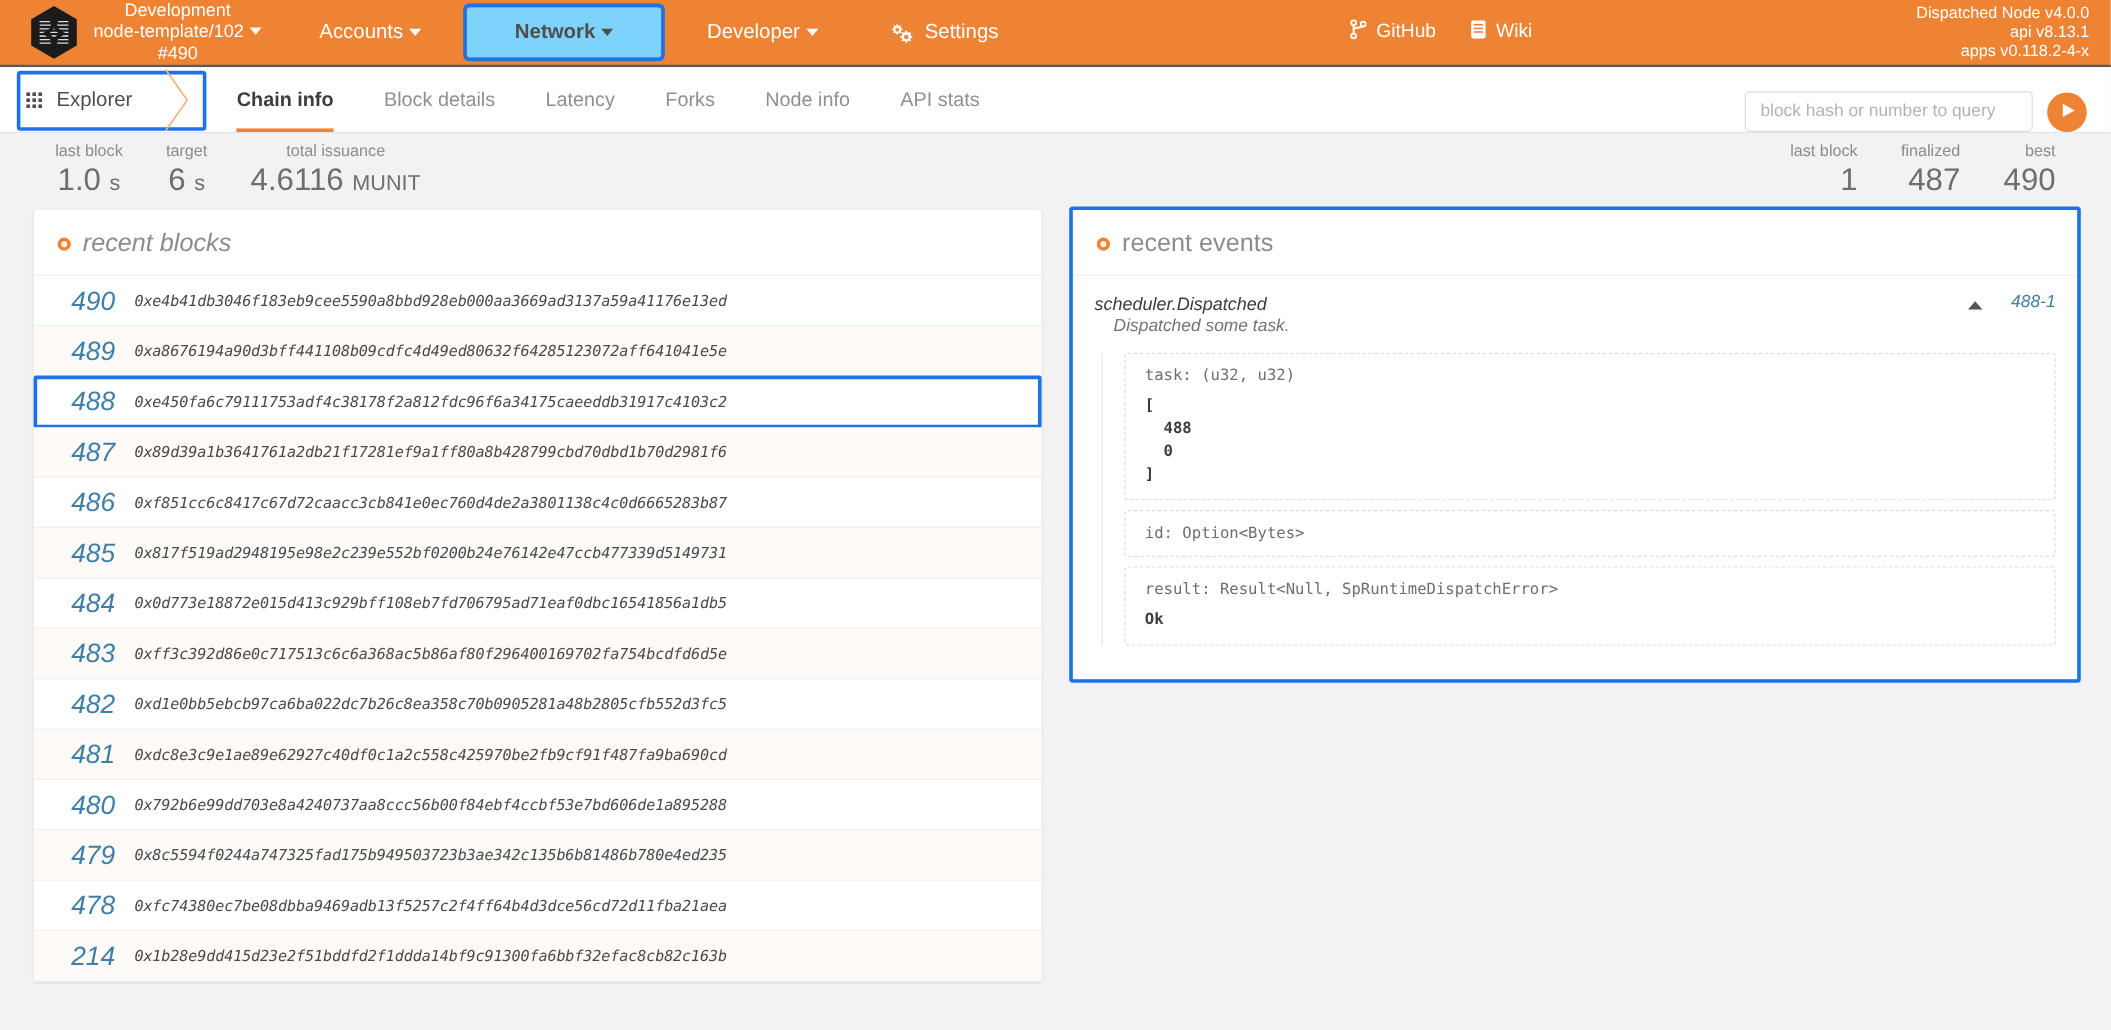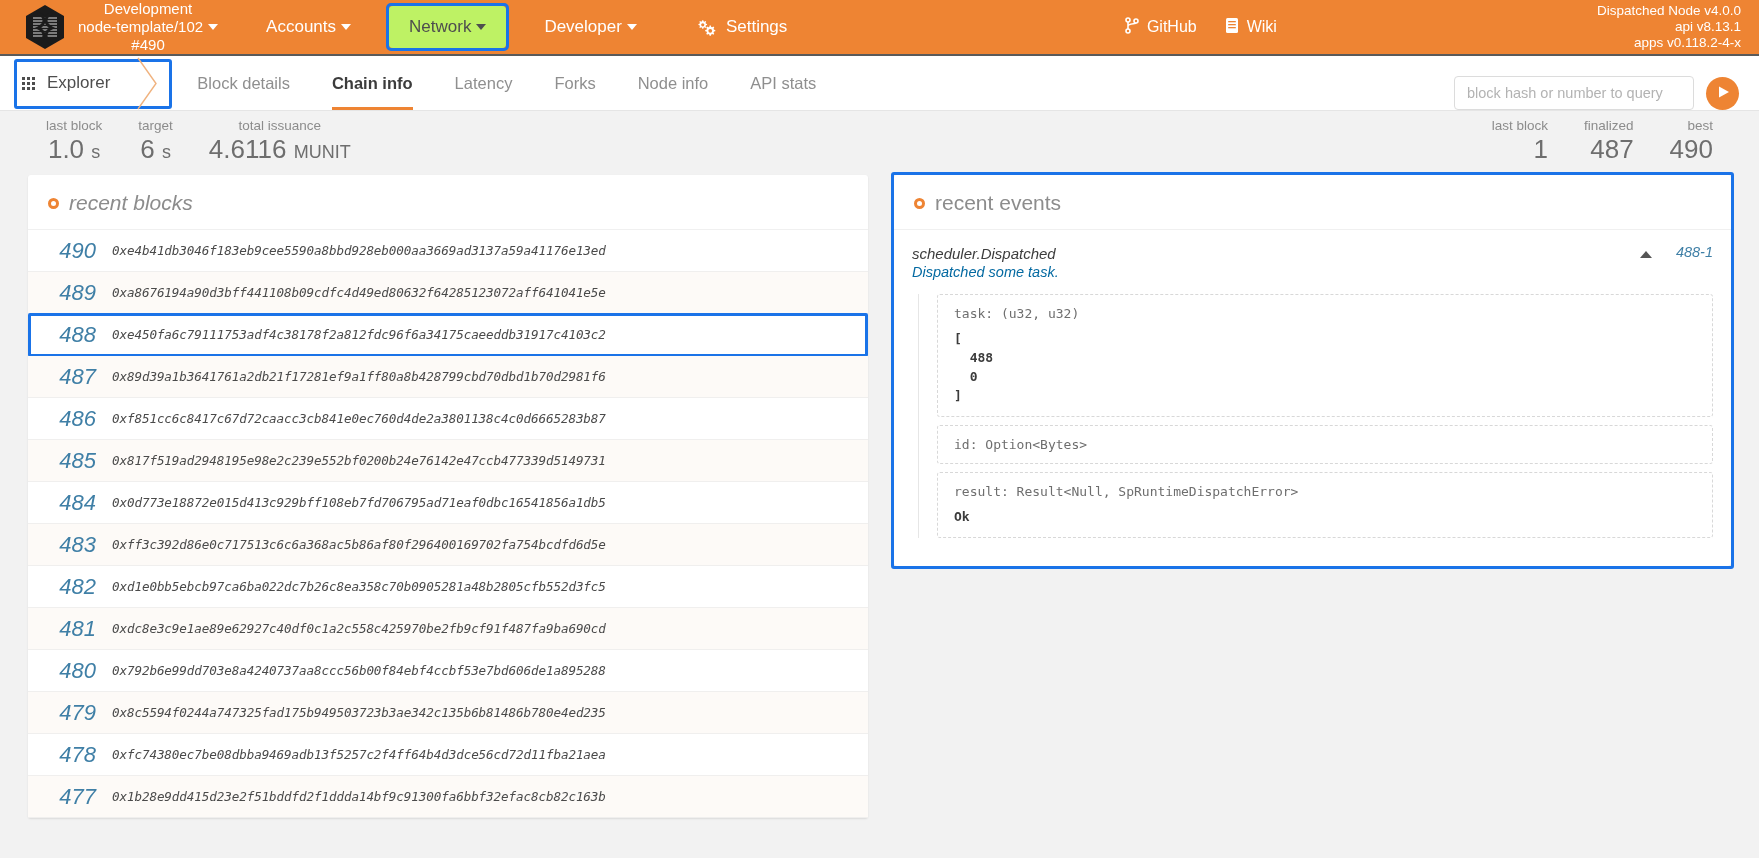--- a/index.html
+++ b/index.html
@@ -59,24 +59,24 @@
     color: #ffffff;
     font-size: 17px;
     padding: 10px 22px;
     display: flex;
     align-items: center;
     white-space: nowrap;
     cursor: pointer;
     border-radius: 4px;
   }
   .nav-item.active {
-    background: #bef264;
+    background: #7dd3fc;
     color: #4e4e4e;
-    font-weight: 400;
-    padding: 11px 20px;
+    font-weight: 700;
+    padding: 11px 40px;
   }
   .nav-item.active .caret { border-top-color: #4e4e4e; }
   .nav-highlight {
     outline: 3px solid #1a73e8;
     border-radius: 2px;
   }
   .nav-item .gear-ico { margin-right: 9px; display:flex; align-items:center;}
 
   .topbar-right {
     margin-left: auto;
@@ -318,22 +318,23 @@
   }
   .event-titles { flex: 1 1 auto; }
   .event-name {
     font-size: 15px;
     color: #3c3c3c;
     font-weight: 400;
     line-height: 19px;
   }
   .event-desc {
     font-size: 14.5px;
-    color: #0369a1;
+    color: #737373;
     line-height: 19px;
+    margin-left: 16px;
   }
   .tri-up {
     width: 0; height: 0;
     border-left: 6px solid transparent;
     border-right: 6px solid transparent;
     border-bottom: 7px solid #555;
     margin-top: 7px;
     cursor: pointer;
     flex: 0 0 auto;
   }
@@ -477,25 +478,25 @@
         <i></i>
     </span>
     <span>Explorer</span>
   </div>
   <div class="chev-sep">
     <svg width="28" height="55" viewBox="0 0 28 55">
         <path d="M2 2 L20 27.5 L2 53" stroke="#f0b27e" stroke-width="1.4" fill="none"></path>
       </svg>
   </div>
   <div class="tabs">
+    <div class="tab active">
+        <span>Chain info</span>
+      </div>
     <div class="tab">
         <span>Block details</span>
-      </div>
-    <div class="tab active">
-        <span>Chain info</span>
       </div>
     <div class="tab">
         <span>Latency</span>
       </div>
     <div class="tab">
         <span>Forks</span>
       </div>
     <div class="tab">
         <span>Node info</span>
       </div>
@@ -601,21 +602,21 @@
         </div>
         <div class="block-row">
           <div class="block-num">479</div>
           <div class="block-hash">0x8c5594f0244a747325fad175b949503723b3ae342c135b6b81486b780e4ed235</div>
         </div>
         <div class="block-row">
           <div class="block-num">478</div>
           <div class="block-hash">0xfc74380ec7be08dbba9469adb13f5257c2f4ff64b4d3dce56cd72d11fba21aea</div>
         </div>
         <div class="block-row">
-          <div class="block-num">477</div>
+          <div class="block-num">214</div>
           <div class="block-hash">0x1b28e9dd415d23e2f51bddfd2f1ddda14bf9c91300fa6bbf32efac8cb82c163b</div>
         </div>
       </div>
   </div>
 
   <div class="col-events">
     <div class="card" style="position:relative;">
       <div class="events-outline"></div>
       <div class="card-header">
         <span class="dot-ico"></span>

